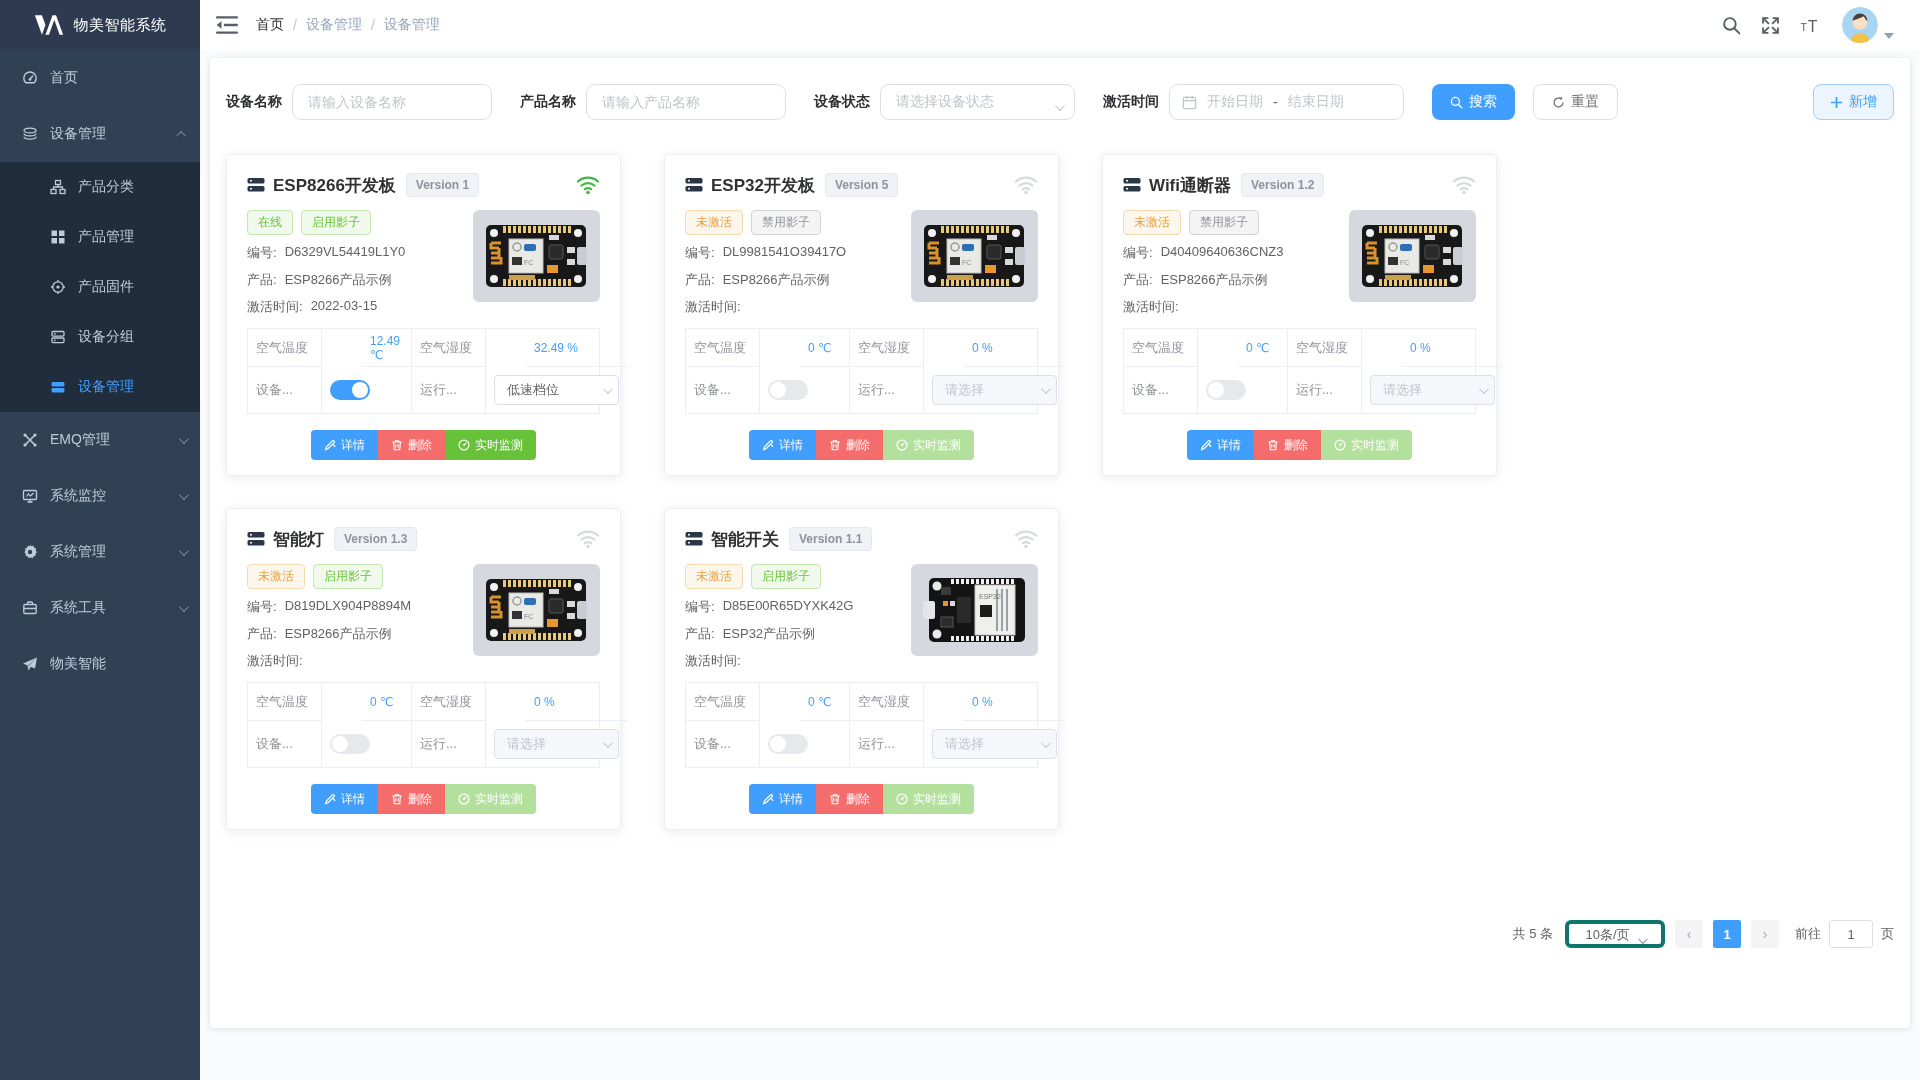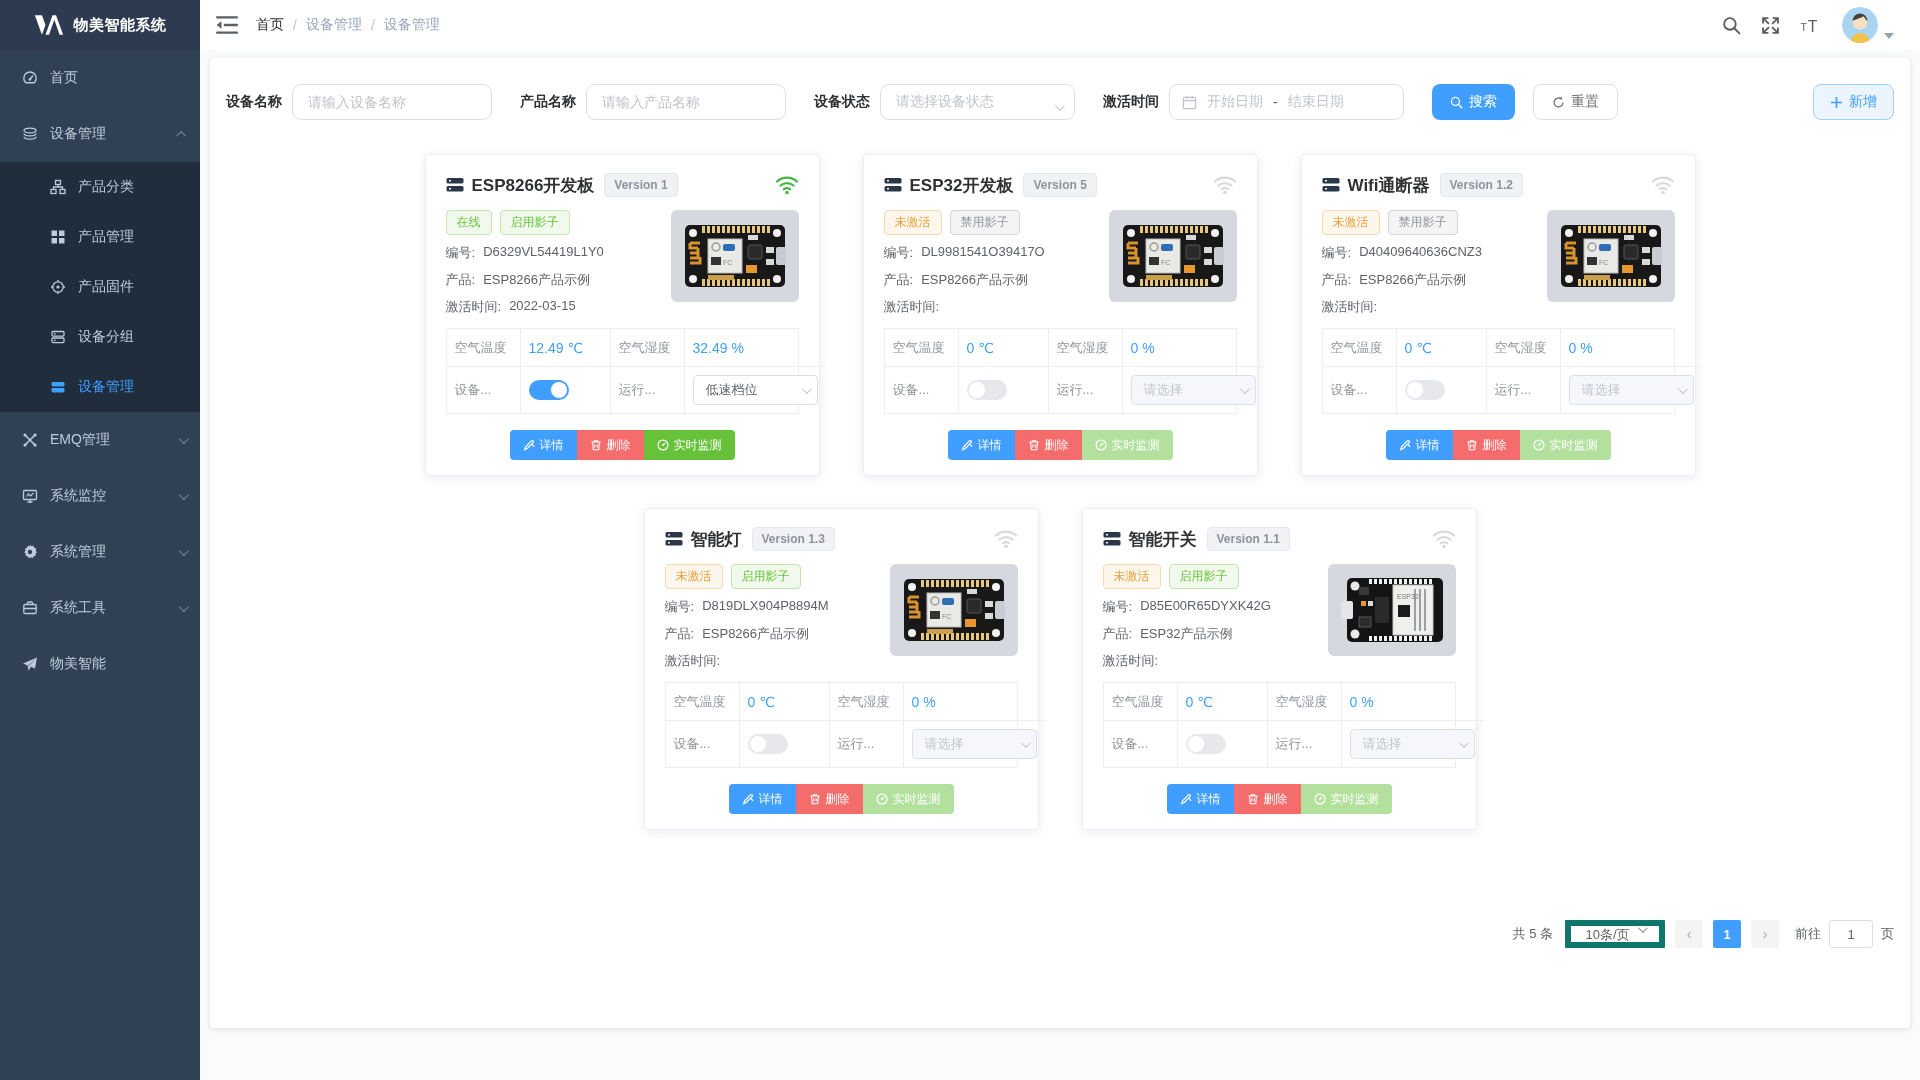--- a/index.html
+++ b/index.html
@@ -4,21 +4,21 @@
 <style>
   * { margin:0; padding:0; box-sizing:border-box; }
   html,body { width:1920px; height:1080px; overflow:hidden;
     font-family:"Liberation Sans","DejaVu Sans",sans-serif; background:#fafbfc; }
   .app { display:flex; width:1920px; height:1080px; }
 
   
   .sidebar { width:200px; height:1080px; background:#304156; flex-shrink:0; }
   .logo-bar { height:50px; display:flex; align-items:center; justify-content:center; gap:10px; background:#2d3a4f; }
   .logo-mark { width:30px; height:22px; }
-  .logo-title { color:#fff; font-size:15px; font-weight:700; letter-spacing:0.5px; }
+  .logo-title { color:#fff; font-size:15px; font-weight:400; letter-spacing:0.5px; }
   .menu-item { height:56px; display:flex; align-items:center; padding:0 14px 0 22px; color:#bfcbd9; font-size:14px; cursor:pointer; }
   .menu-item .mi-icon { width:16px; height:16px; margin-right:12px; flex-shrink:0; }
   .menu-item .chev { margin-left:auto; }
   .submenu { background:#1f2d3d; }
   .submenu .menu-item { height:50px; padding-left:50px; font-size:14px; }
   .menu-item.active { color:#409EFF; }
   .chev { width:7px; height:7px; border-right:1.5px solid #808c9d; border-bottom:1.5px solid #808c9d; display:inline-block; }
   .chev.down { transform:rotate(45deg) translateY(-2px); }
   .chev.up { transform:rotate(-135deg) translateY(-2px); }
 
@@ -50,21 +50,21 @@
   .sel-box .chev { margin-left:auto; border-color:#c0c4cc; }
   .date-box { width:235px; display:flex; align-items:center; gap:10px; padding:0 12px; color:#c0c4cc; cursor:pointer; }
   .date-box .cal { width:15px; height:15px; color:#c0c4cc; }
   .btn { display:inline-flex; align-items:center; justify-content:center; gap:6px; border:none; border-radius:8px; cursor:pointer; font-size:14px; height:36px; padding:0 18px; }
   .btn-primary { background:#409EFF; color:#fff; }
   .btn-plain { background:#fff; color:#737373; border:1px solid #dcdfe6; margin-left:18px; }
   .btn-add { margin-left:auto; background:#ecf5ff; color:#409EFF; border:1px solid #a0cfff; padding:0 16px; }
   .bicon { width:13px; height:13px; }
 
   
-  .cards { display:flex; flex-wrap:wrap; gap:32px 43px;justify-content:center; }
+  .cards { display:flex; flex-wrap:wrap; gap:32px 43px; }
   .card { width:395px; height:322px; border:1px solid #ebeef5; border-radius:4px; box-shadow:0 2px 12px rgba(0,0,0,0.08); padding:18px 20px; background:#fff; }
   .card-head { display:flex; align-items:center; }
   .srv-icon { width:18px; height:16px; color:#2b3648; margin-right:8px; }
   .card-title { font-size:17px; font-weight:700; color:#303133; }
   .ver-tag { margin-left:10px; background:#f0f2f5; border:1px solid #e4e7ed; color:#8e939c; font-size:12px; font-weight:600; border-radius:4px; padding:4px 9px; }
   .wifi { width:24px; height:20px; margin-left:auto; color:#d7dade; }
   .wifi[data-online="true"] { color:#43b843; }
   .card-body { display:flex; margin-top:13px; }
   .card-info { width:215px; }
   .tags { display:flex; gap:8px; }
@@ -74,40 +74,40 @@
   .tag[data-type="info"]    { color:#909399; background:#f4f4f5; border-color:#d3d4d6; }
   .info-line { font-size:13px; color:#606266; margin-top:9px; display:flex; gap:8px; white-space:nowrap; }
   .board-box { width:128px; height:92px; margin-left:12px; background:#d5d8df; border-radius:6px; display:flex; align-items:center; justify-content:center; }
   .board-box svg { width:114px; height:78px; }
 
   .props { border:1px solid #ebeef5; display:grid; grid-template-columns:74px 90px 74px 1fr; margin-top:12px; }
   .cell { border-right:1px solid #ebeef5; border-bottom:1px solid #ebeef5; display:flex; align-items:center; padding:0 8px; font-size:13px; color:#909399; }
   .cell.last { border-right:none; }
   .cell.r1 { height:38px; }
   .cell.r2 { height:46px; border-bottom:none; }
-  .cell.val { color:#409EFF; font-size:14px; }
+  .cell.val { color:#409EFF; font-size:12px;margin-left:40px; }
   .toggle { width:40px; height:20px; border-radius:10px; background:#e6e8eb; position:relative; cursor:pointer; }
   .toggle::after { content:""; position:absolute; top:2px; left:2px; width:16px; height:16px; background:#fff; border-radius:50%; }
   .toggle[data-on="true"] { background:#409EFF; }
   .toggle[data-on="true"]::after { left:auto; right:2px; }
   .mini-sel { width:125px; height:30px; border:1px solid #dcdfe6; border-radius:4px; display:flex; align-items:center; padding:0 8px 0 12px; font-size:13px; color:#606266; background:#fff; cursor:pointer; }
   .mini-sel .chev { margin-left:auto; border-color:#c0c4cc; }
   .mini-sel[data-disabled="true"] { background:#f5f7fa; color:#c0c4cc; cursor:not-allowed; }
   .card-actions { display:flex; justify-content:center; margin-top:16px; }
   .cbtn { height:30px; display:inline-flex; align-items:center; gap:5px; padding:0 13px; border:none; color:#fff; font-size:12px; cursor:pointer; }
   .cbtn .bicon { width:12px; height:12px; }
   .cbtn-detail { background:#409EFF; border-radius:4px 0 0 4px; }
   .cbtn-delete { background:#F56C6C; }
   .cbtn-monitor { background:#67C23A; border-radius:0 4px 4px 0; }
   .cbtn-monitor[data-disabled="true"] { background:#b3e19d; cursor:not-allowed; }
 
   
   .pagination { position:absolute; right:16px; top:862px; display:flex; align-items:center; gap:10px; font-size:13px; color:#606266; }
   .pg-total { margin-right:2px; }
-  .pg-size { width:100px; height:28px; border:6px solid #0f766e; border-radius:1px; display:flex; align-items:flex-start; justify-content:center; gap:8px; color:#606266; cursor:pointer; }
+  .pg-size { width:100px; height:28px; border:4px solid #0f766e; border-radius:6px; display:flex; align-items:flex-end; justify-content:center; gap:8px; color:#606266; cursor:pointer; }
   .pg-btn { width:28px; height:28px; background:#f4f4f5; border:none; border-radius:2px; color:#97a8be; font-size:14px; cursor:pointer; display:flex; align-items:center; justify-content:center; }
   .pg-page { width:28px; height:28px; background:#409EFF; color:#fff; border-radius:2px; font-size:13px; font-weight:700; display:flex; align-items:center; justify-content:center; cursor:pointer; }
   .pg-goto { display:flex; align-items:center; gap:8px; margin-left:6px; }
   .pg-input { width:44px; height:28px; border:1px solid #dcdfe6; border-radius:3px; text-align:center; font-size:13px; color:#606266; }
 </style>
 </head>
 <body>
 
 <svg width="0" height="0" style="position:absolute">
   <defs>

